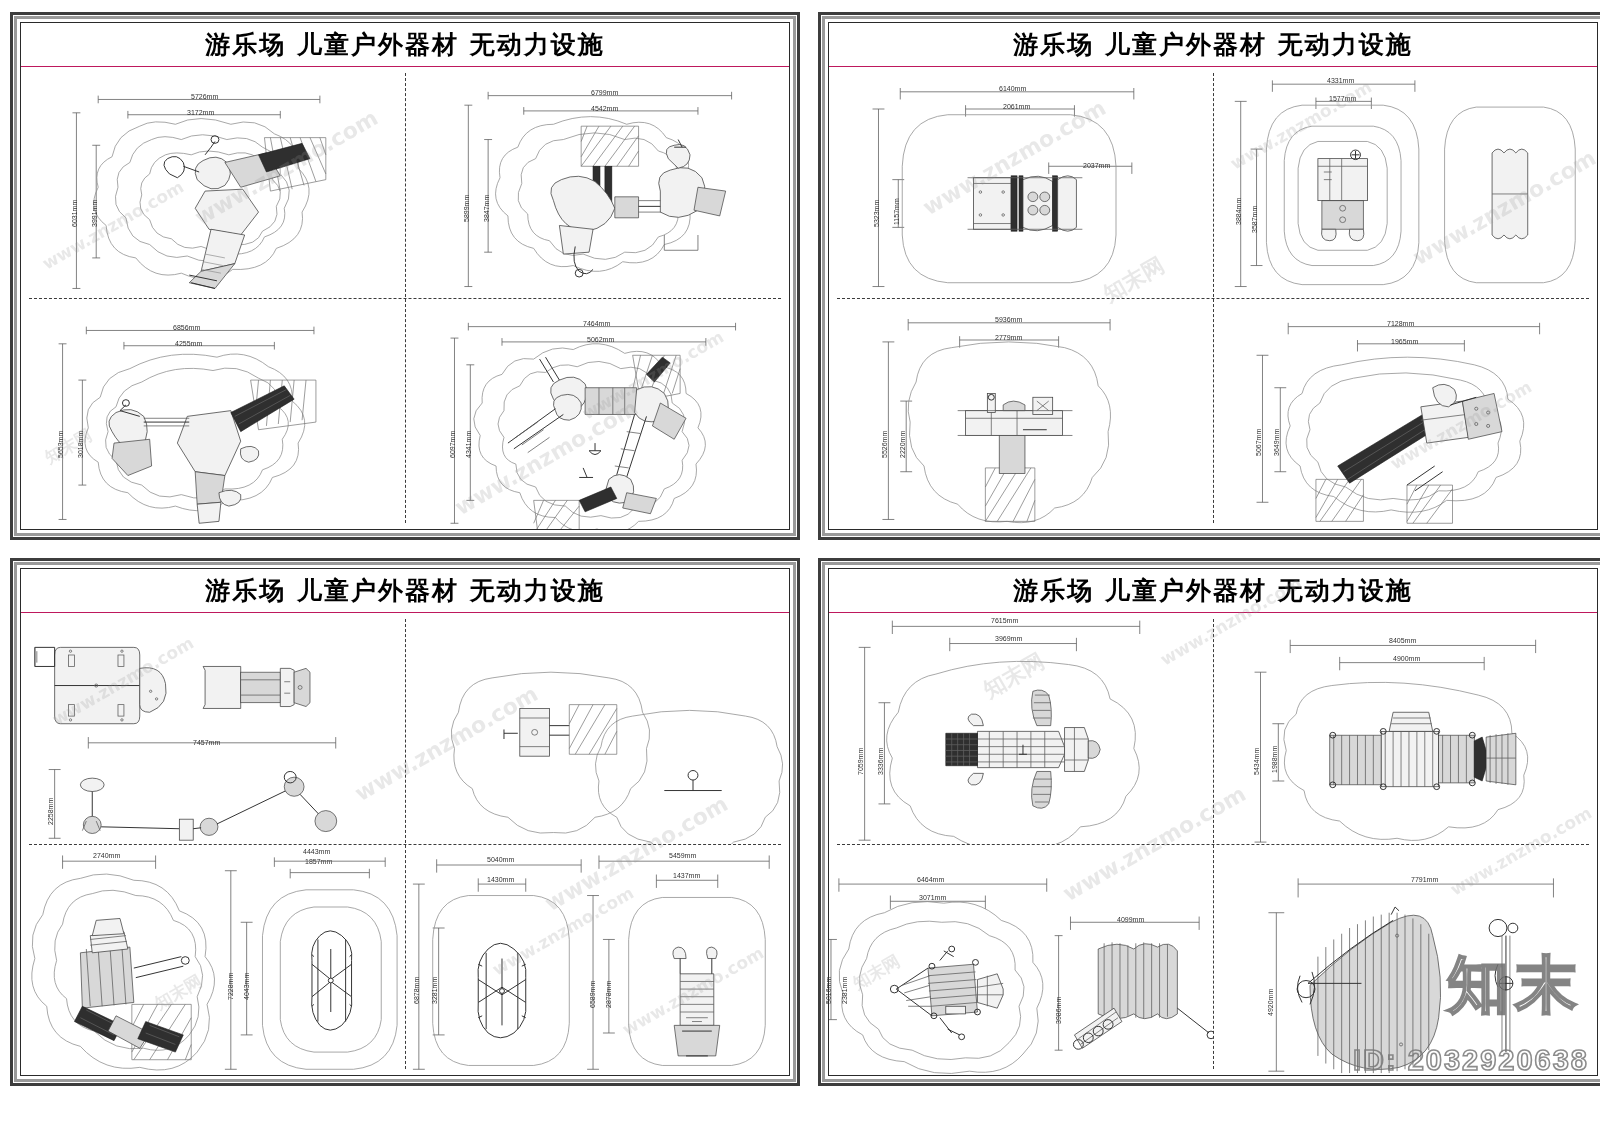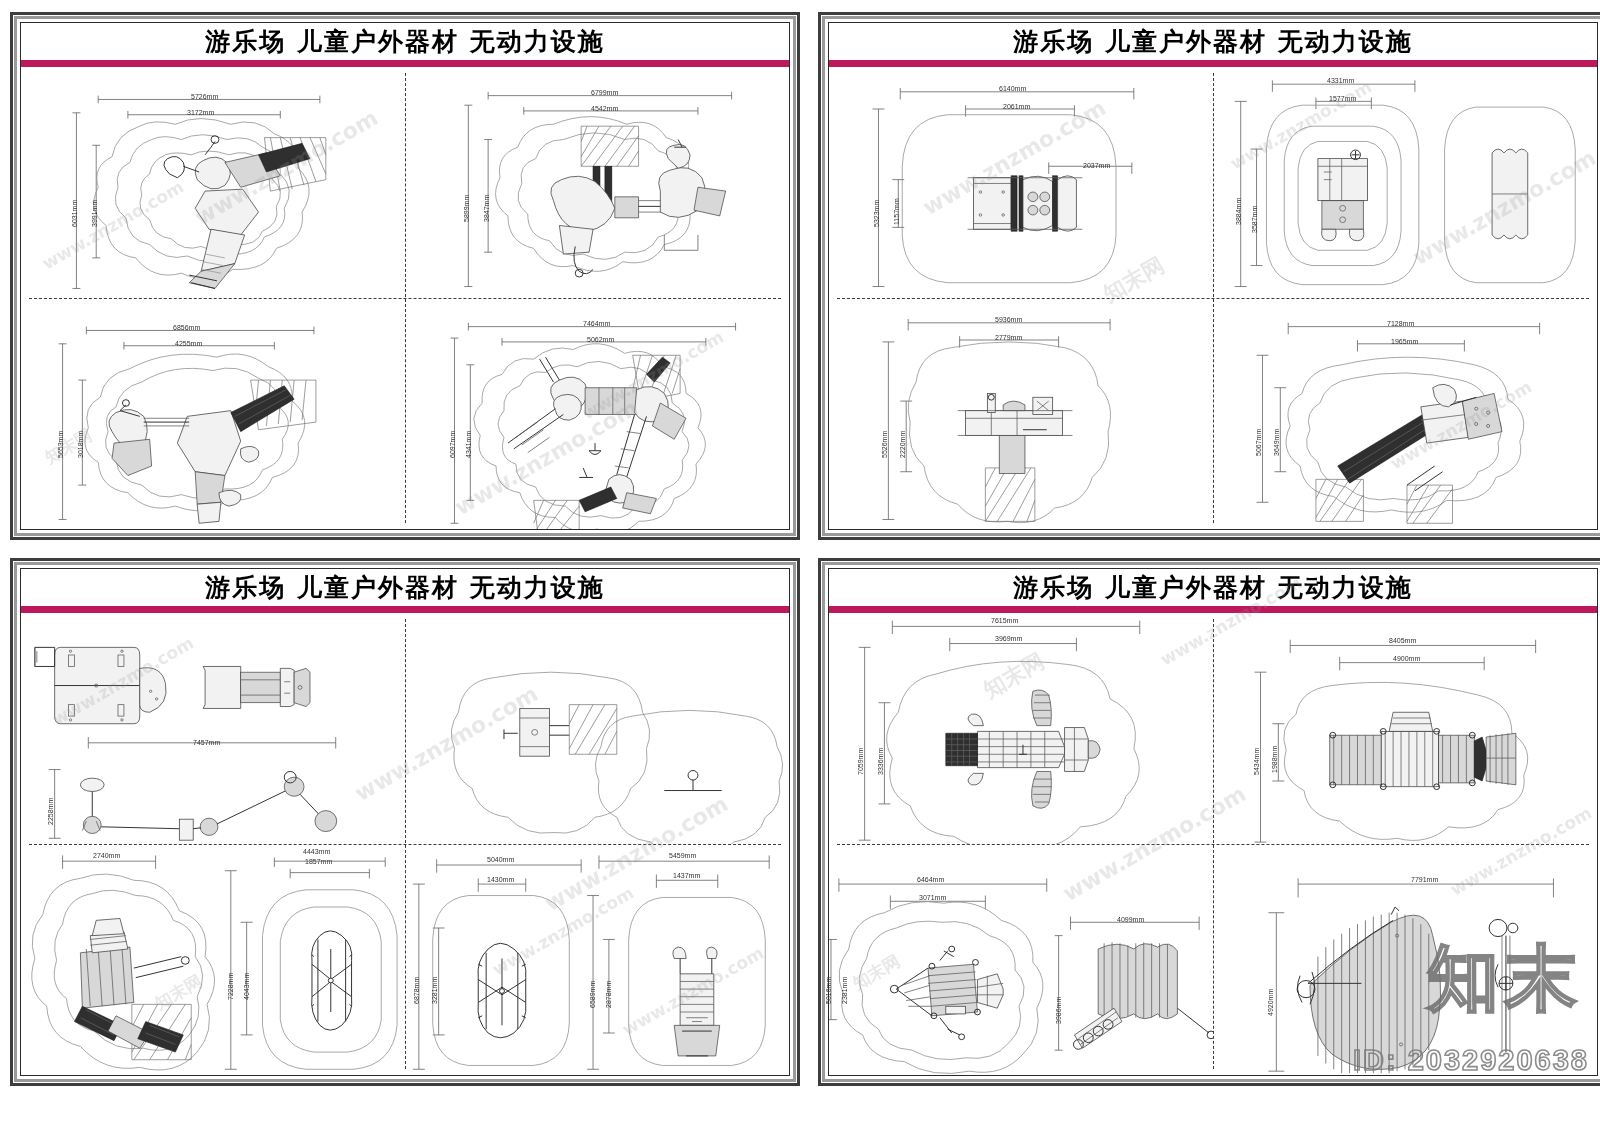--- a/index.html
+++ b/index.html
@@ -26,21 +26,21 @@
     overflow:hidden;
   }
   .panel-inner{
     position:absolute; inset:7px;
     border:1px solid #2a2a2a;
     background:#fff;
   }
   .title-bar{
     position:absolute; left:0; right:0; top:0;
     height:44px;
-    border-bottom:7px solid #be185d;
+    border-bottom:1px solid #be185d;
     display:flex; align-items:center; justify-content:center;
   }
   .title-bar .title{
     font-family:"DejaVu Sans", sans-serif;
     font-size:25px; font-weight:700; letter-spacing:2px; color:#000;
     white-space:nowrap;
   }
   .body-area{
     position:absolute; left:0; right:0; top:44px; bottom:0;
   }
@@ -83,21 +83,21 @@
     white-space:nowrap;
     transform-origin:center center;
   }
   .wm.mid{ font-size:22px; }
   .wm.sm{ font-size:17px; }
 
   
   .brand{
     position:absolute; right:22px; bottom:56px;
     font-family:"DejaVu Sans", sans-serif;
-    font-size:72px; font-weight:700;
+    font-size:62px; font-weight:700;
     color:transparent;
     -webkit-text-stroke:2px rgba(110,110,110,0.85);
     letter-spacing:6px;
     pointer-events:none;
   }
   .brand-id{
     position:absolute; right:16px; bottom:6px;
     font-family:"Liberation Sans", sans-serif;
     font-size:29px; font-weight:700;
     color:transparent;

